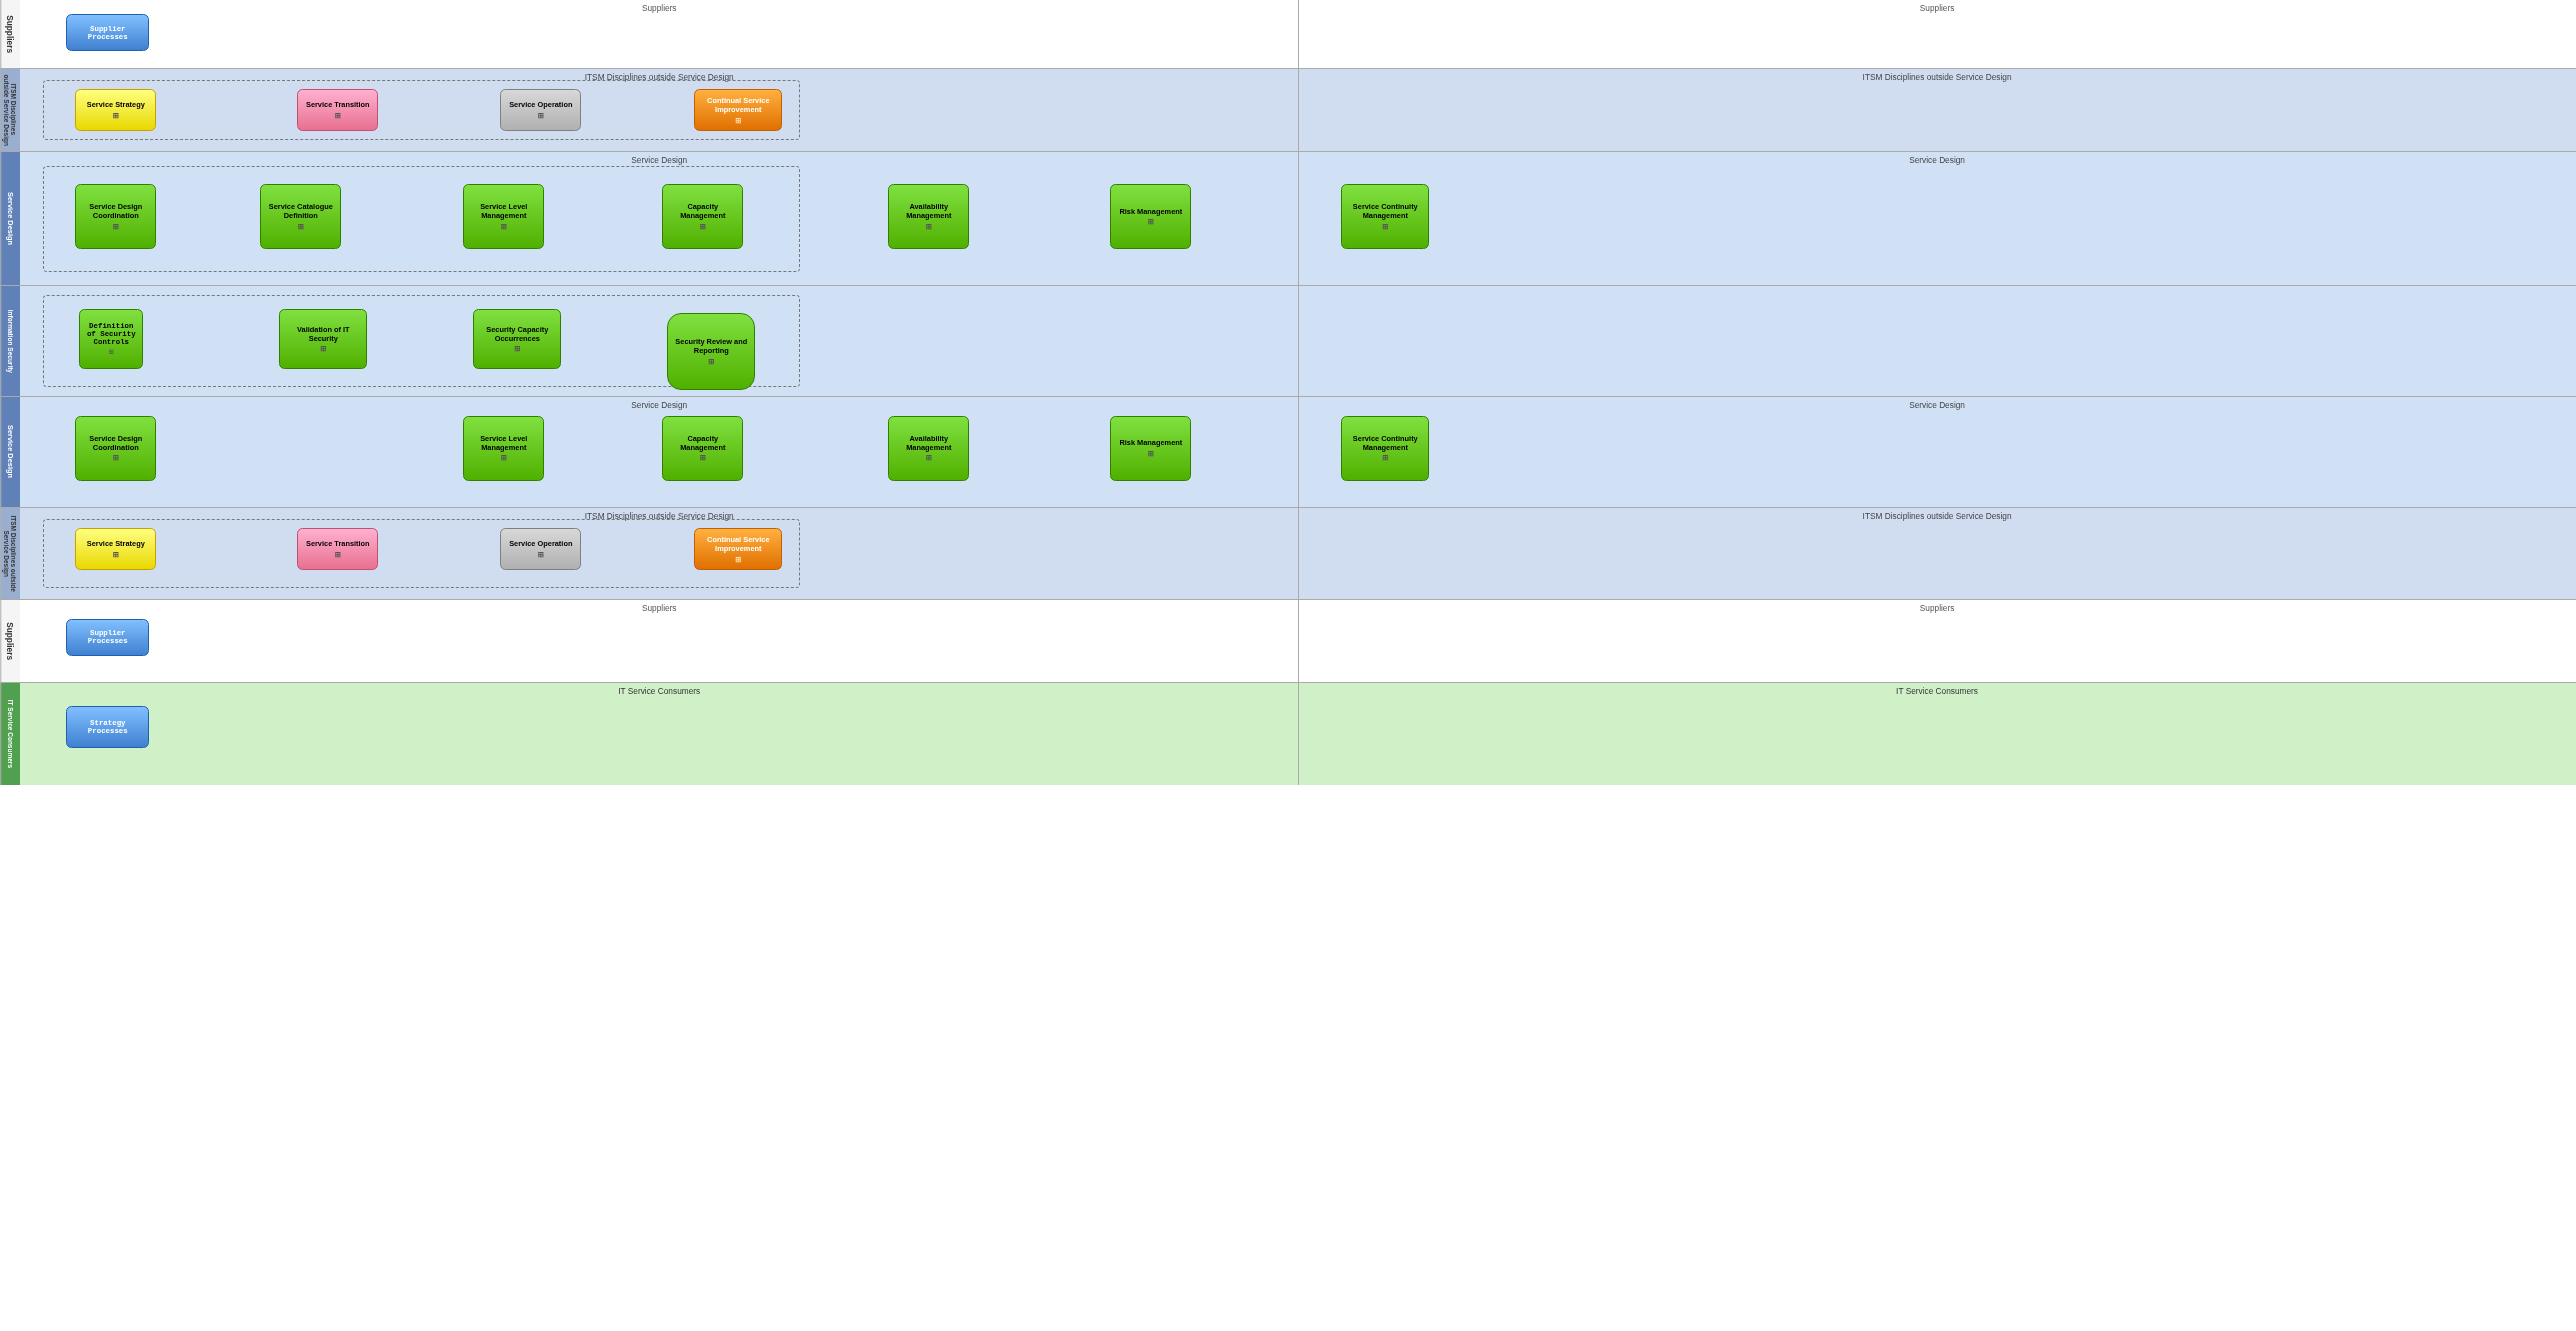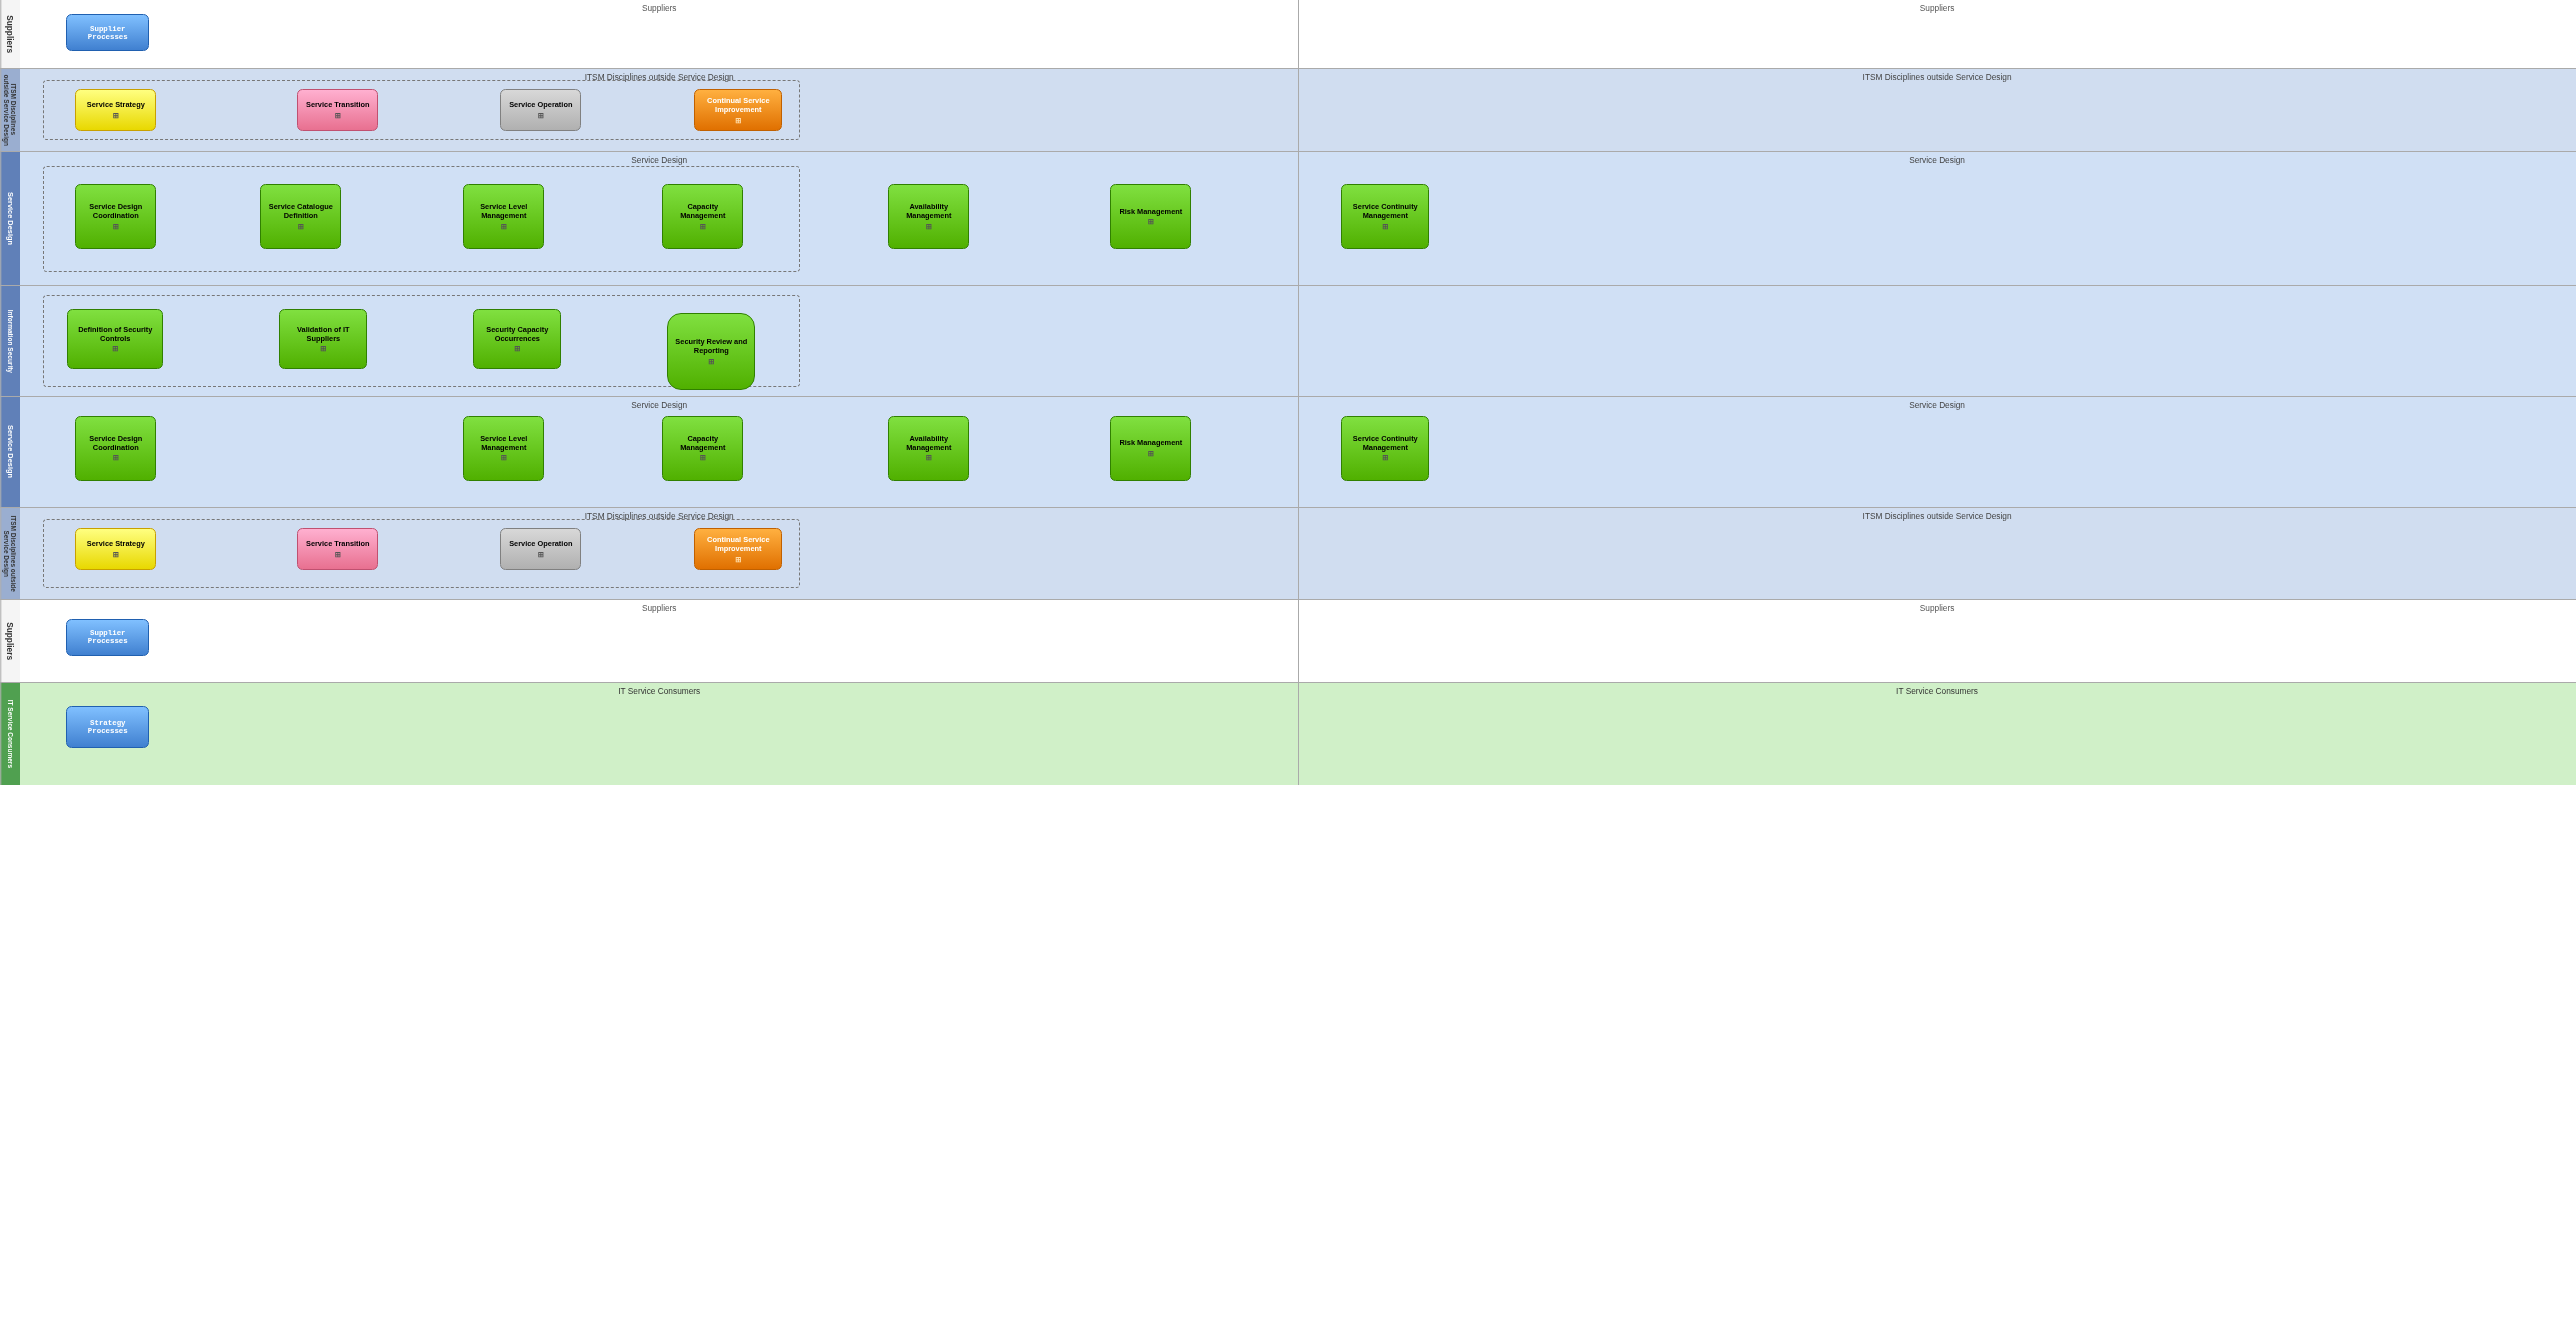--- a/index.html
+++ b/index.html
@@ -182,27 +182,27 @@
 
   <div class="swimlane" style="height:111px; border-bottom:0.9px solid #aaa; display:flex; background:#c8d8f0;">
     <div class="lane-label" style="background:#6080b8; width:20.3px; border-right:0.9px solid #aaa; display:flex; align-items:center; justify-content:center;">
       <span style="writing-mode:vertical-rl; transform:rotate(180deg); font-size:6.5px; font-weight:bold; color:white;">Information Security</span>
     </div>
     <div style="flex:1; position:relative; background:#d0e0f5;">
       <div style="position:absolute; top:0; left:50%; width:0.9px; height:100%; background:#aaa;"></div>
 
       <div style="position:absolute; left:23px; top:9.2px; width:757px; height:92px; border:0.9px dashed #777; border-radius:3.7px;"></div>
 
-      <div class="process-box green-box" style="left:47px; top:23px; width:96px; height:60px; font-size:7.4px;">
+      <div class="process-box green-box" style="left:59px; top:23px; width:64px; height:60px; font-size:7.4px;font-family:Liberation Mono, monospace;">
         <span>Definition of Security Controls</span>
         <span class="expand-icon">⊞</span>
       </div>
 
       <div class="process-box green-box" style="left:259px; top:23px; width:88px; height:60px; font-size:7.4px;">
-        <span>Validation of IT Suppliers</span>
+        <span>Validation of IT Security</span>
         <span class="expand-icon">⊞</span>
       </div>
 
       <div class="process-box green-box" style="left:453px; top:23px; width:88px; height:60px; font-size:7.4px;">
         <span>Security Capacity Occurrences</span>
         <span class="expand-icon">⊞</span>
       </div>
 
       <div class="process-box green-box" style="left:647px; top:27px; width:88px; height:77px; font-size:7.4px;border-radius:14px;">
         <span>Security Review and Reporting</span>

